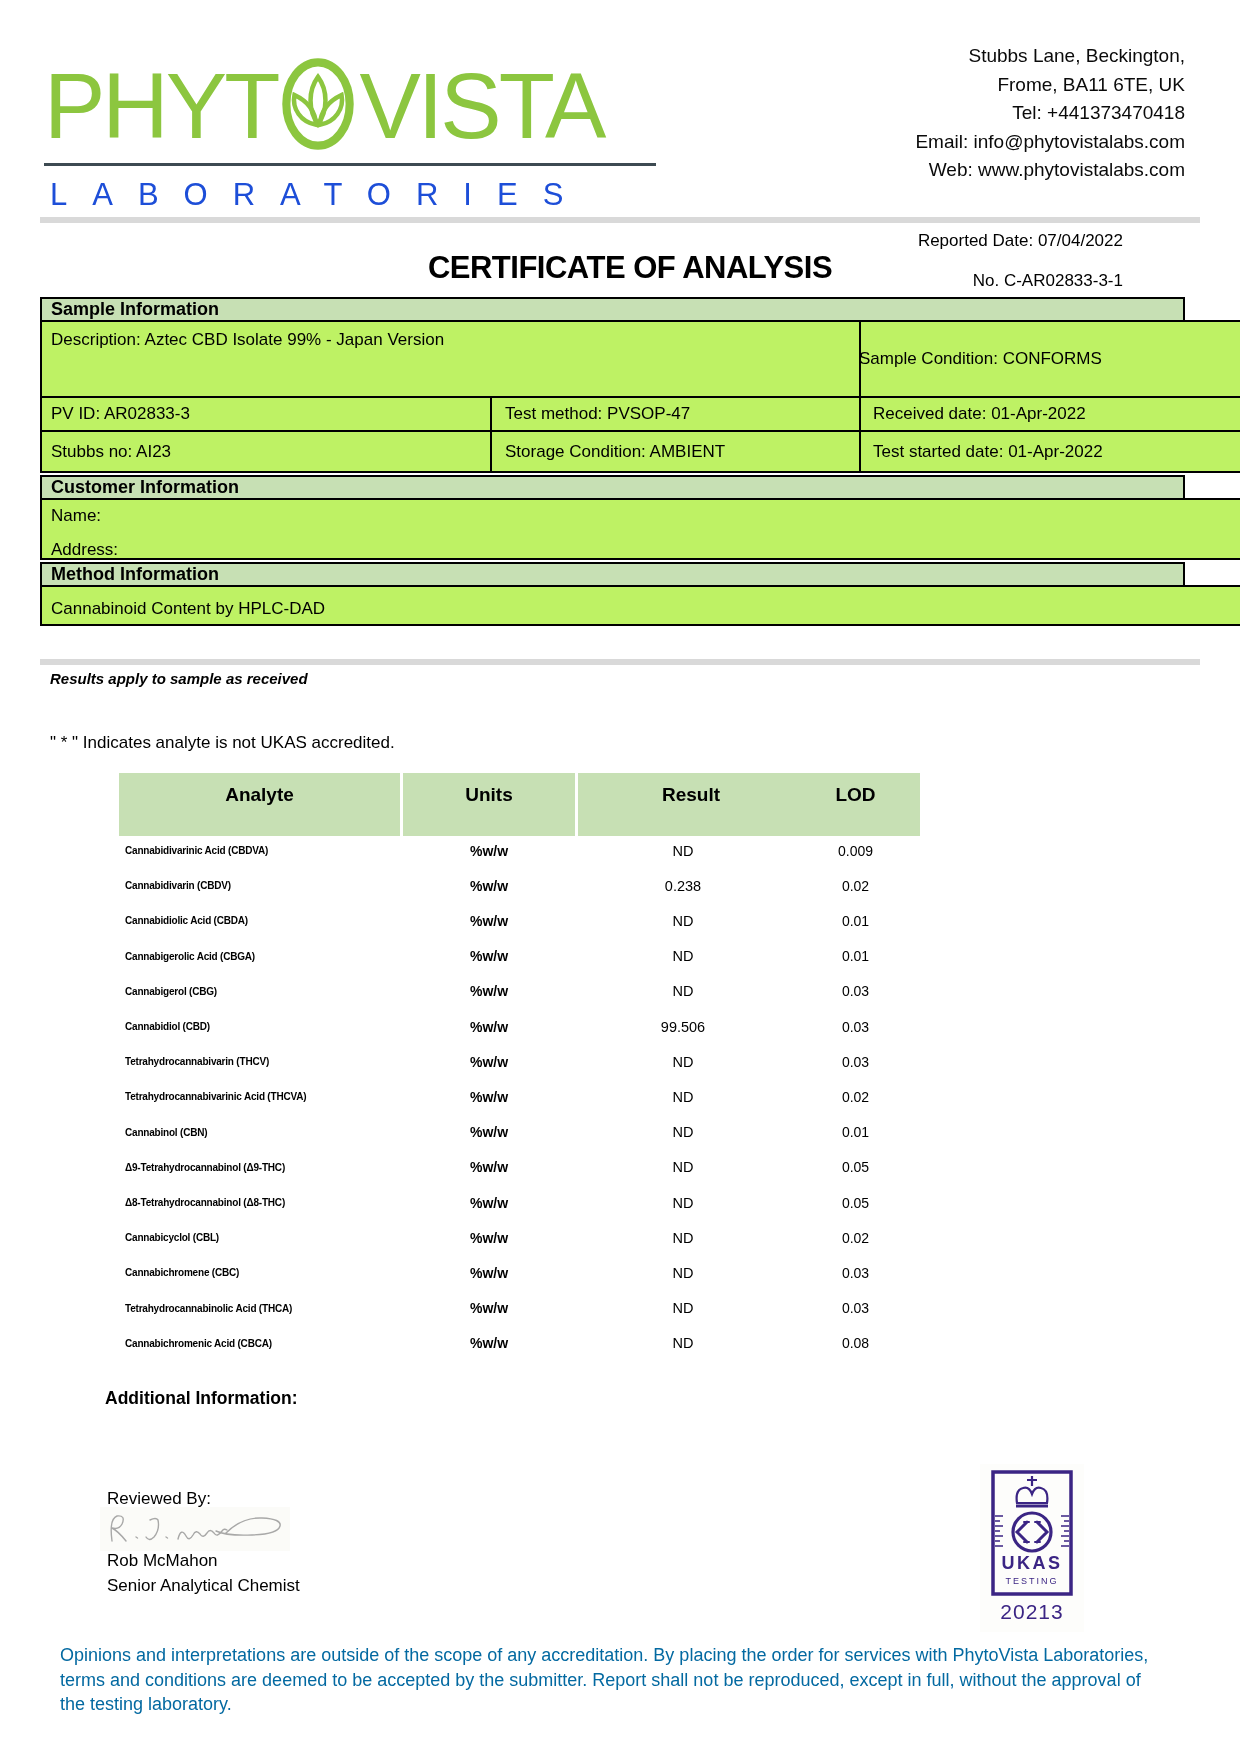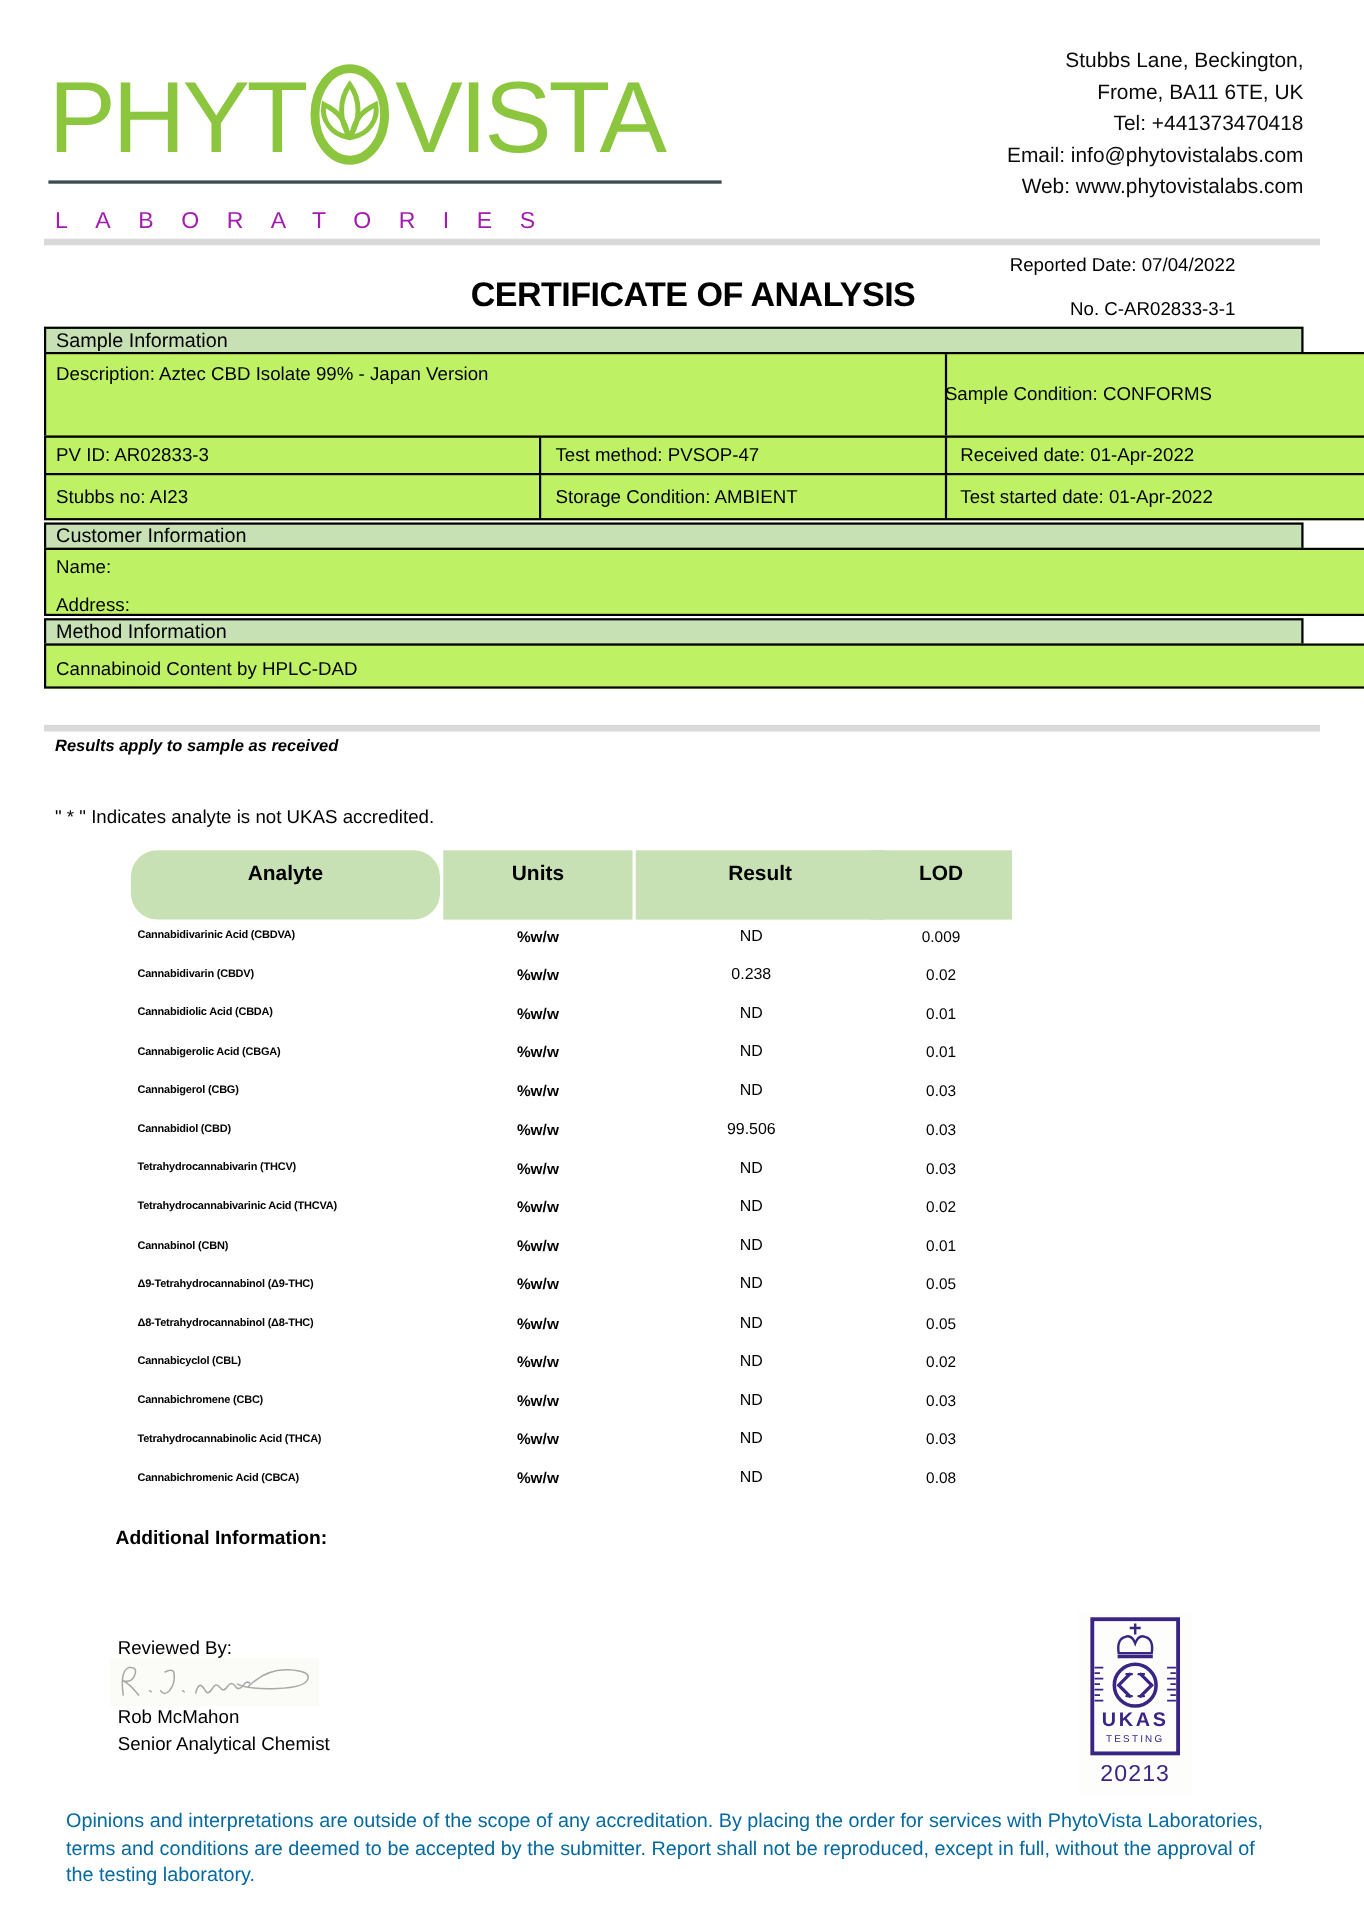--- a/index.html
+++ b/index.html
@@ -5,55 +5,55 @@
   html,body{margin:0;padding:0;background:#ffffff;}
   .page{position:relative;width:1240px;height:1753px;background:#fff;
         font-family:"Liberation Sans",sans-serif;color:#000;overflow:hidden;}
   .abs{position:absolute;}
 
   
   .logo{left:44px;top:56px;width:614px;}
   .logo-row{display:flex;align-items:center;gap:3px;}
   .logo-text{font-size:92px;font-weight:400;color:#8cc63f;letter-spacing:-3px;line-height:1;}
   .logo-rule{margin-top:7px;height:3px;background:#3d4a52;width:612px;}
-  .logo-sub{margin-top:23px;font-size:21px;color:#a21caf;letter-spacing:25px;
+  .logo-sub{margin-top:13px;font-size:31px;color:#1d4ed8;letter-spacing:25px;
             padding-left:6px;white-space:nowrap;line-height:1;}
   .contact{right:55px;top:42px;text-align:right;font-size:19px;line-height:28.5px;color:#0a0a0a;}
 
   .hr-gray{left:40px;width:1160px;height:6px;background:#d9d9d9;}
   .hr1{top:217px;} .hr2{top:659px;}
 
   .reported{right:117px;top:231px;font-size:17px;}
   .coa-title{left:0;top:250px;width:1260px;text-align:center;font-size:31px;font-weight:bold;letter-spacing:-0.5px;}
   .report-no{right:117px;top:271px;font-size:17px;}
 
   
   .bar{left:40px;width:1145px;height:25px;background:#c7e0b4;border:2px solid #000;
-       box-sizing:border-box;font-weight:normal;font-size:18px;display:flex;align-items:center;padding-left:9px;}
+       box-sizing:border-box;font-weight:bold;font-size:18px;display:flex;align-items:center;padding-left:9px;}
   .irow{left:40px;width:1238px;background:#bef264;border:2px solid #000;box-sizing:border-box;}
   .vline{position:absolute;top:0;bottom:0;width:2px;background:#000;}
   .ctext{position:absolute;font-size:17px;white-space:nowrap;}
   .vcenter{display:flex;align-items:center;}
   #bar-sample{top:297px;}
   #row-desc{top:320px;height:78px;}
   #row-pv{top:396px;height:36px;}
   #row-batch{top:430px;height:43px;}
   #bar-cust{top:475px;}
   #row-cust{top:498px;height:62px;}
   #bar-method{top:562px;}
   #row-method{top:585px;height:41px;}
 
   
   .note1{left:50px;top:670px;font-size:15px;font-weight:bold;font-style:italic;}
   .note2{left:50px;top:733px;font-size:17px;}
 
   
   .th{position:absolute;top:773px;height:63px;background:#c7e0b4;font-weight:bold;font-size:19px;
       display:flex;justify-content:center;padding-top:11px;box-sizing:border-box;}
-  #th-analyte{left:119px;width:281px;border-radius:24px;}
+  #th-analyte{left:119px;width:281px;}
   #th-units{left:403px;width:172px;}
   #th-result{left:578px;width:226px;}
   #th-lod{left:791px;width:129px;}
   .result-row{position:absolute;left:119px;width:801px;height:35px;}
   .rcell{position:absolute;top:0;height:100%;display:flex;align-items:center;white-space:nowrap;}
   .rc-analyte{left:6px;font-weight:bold;font-size:10px;letter-spacing:-0.2px;}
   .rc-units{left:284px;width:172px;justify-content:center;font-weight:bold;font-size:14px;}
   .rc-result{left:459px;width:210px;justify-content:center;font-size:14.5px;}
   .rc-lod{left:672px;width:129px;justify-content:center;font-size:14px;}
 

